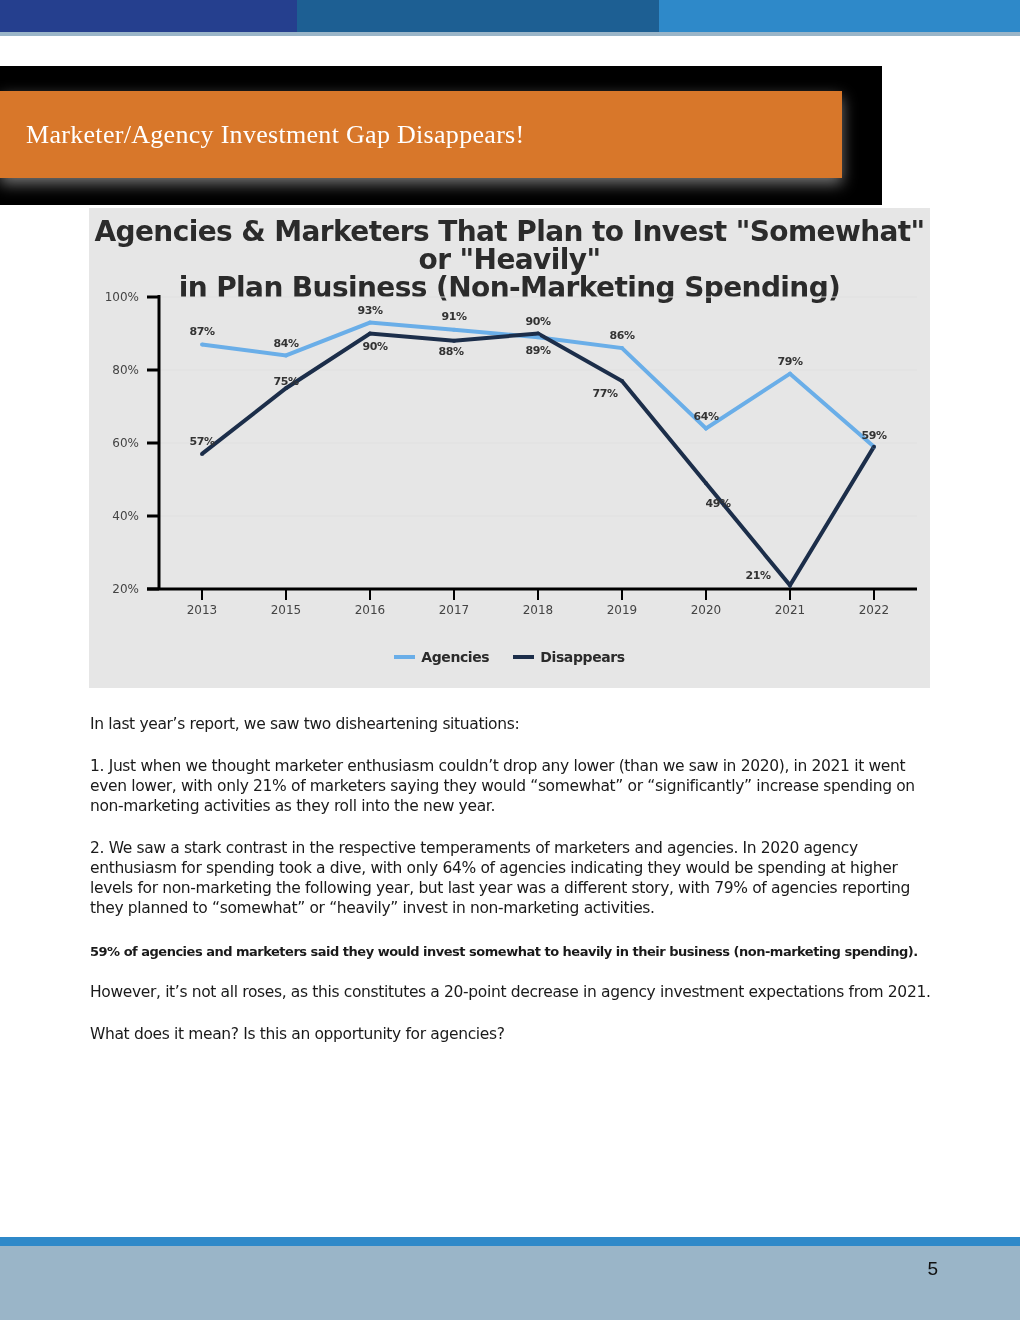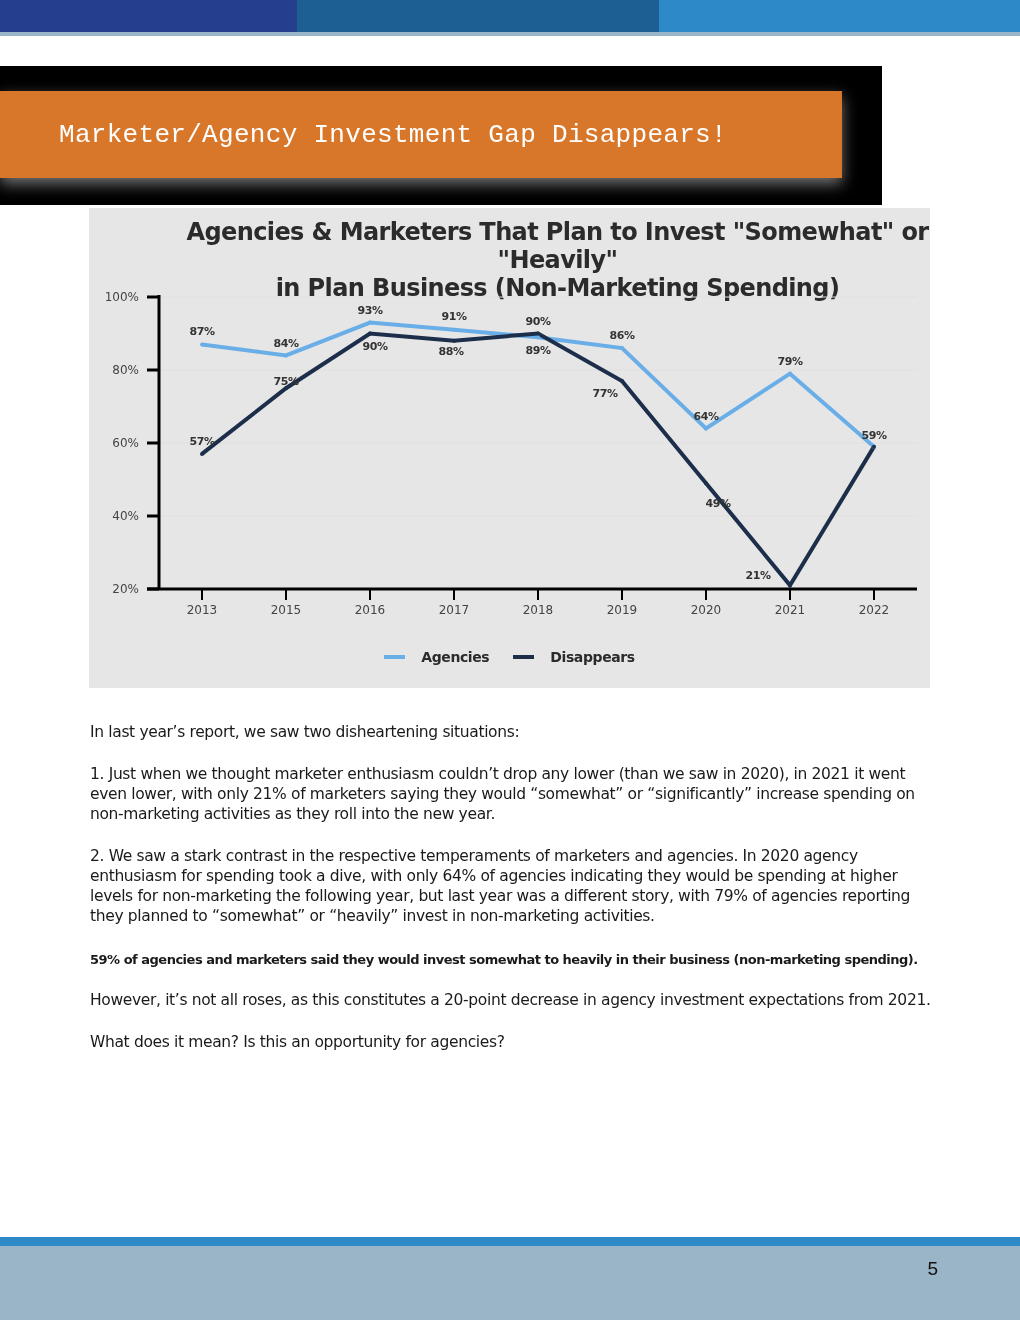--- a/index.html
+++ b/index.html
@@ -13,42 +13,42 @@
   .topbar .seg3 { flex: 1; background: #2e89c9; }
   .topline { position: absolute; left: 0; top: 32px; width: 1020px; height: 4px; background: #9ab5c8; }
 
   .banner-bg { position: absolute; left: 0; top: 66px; width: 882px; height: 139px; background: #000; }
   .banner {
     position: absolute; left: 0; top: 91px; width: 842px; height: 87px; background: #d8772a;
     box-shadow: 0 6px 14px rgba(255,255,255,0.45);
     display: flex; align-items: center;
   }
   .banner-title {
-    margin-left: 59px; color: #ffffff; font-family: Liberation Mono, monospace;
+    margin-left: 26px; color: #ffffff; font-family: Liberation Serif, serif;
     font-size: 26px; letter-spacing: 0.3px;
   }
 
   .chart-box { position: absolute; left: 89px; top: 208px; width: 841px; height: 480px; background: #e6e6e6; }
   .chart-title {
     position: absolute; left: 0; top: 10px; width: 841px; text-align: center;
-    font-family: "DejaVu Sans", sans-serif; font-weight: bold; font-size: 24px; line-height: 28px;
-    color: #2b2b2b; letter-spacing: -0.6px; padding-left: 48px;
+    font-family: "DejaVu Sans", sans-serif; font-weight: bold; font-size: 28px; line-height: 28px;
+    color: #2b2b2b; letter-spacing: -0.6px;
   }
   .chart-title span { display: block; }
   svg#chart { position: absolute; left: 0; top: 0; }
   .tick-label { font-family: "DejaVu Sans", sans-serif; font-size: 12px; fill: #444; }
   .data-label { font-family: "DejaVu Sans", sans-serif; font-size: 11px; font-weight: bold; fill: #333; letter-spacing: -0.5px; }
   .legend { position: absolute; left: 0; top: 441px; width: 841px; display: flex; justify-content: center; gap: 24px;
     font-family: "DejaVu Sans", sans-serif; font-weight: bold; font-size: 14px; color: #2b2b2b; letter-spacing: -0.4px; }
-  .legend-item { display: flex; align-items: center; gap: 16px; }
+  .legend-item { display: flex; align-items: center; gap: 6px; }
   .legend-swatch { width: 21px; height: 4px; display: inline-block; }
 
   .body-text { position: absolute; left: 90px; top: 714px; width: 845px;
     font-family: "DejaVu Sans", sans-serif; font-size: 15.5px; line-height: 20px; color: #1a1a1a; letter-spacing: -0.35px; }
-  .body-text p { margin: 8px 0 22px 0; }
+  .body-text p { margin: 0 0 22px 0; }
   .body-text p.lead { font-size: 13px; line-height: 24px; font-weight: bold; margin: 0 0 18px 0; letter-spacing: -0.5px; }
   .body-text b { font-weight: bold; }
 
   .footline { position: absolute; left: 0; top: 1237px; width: 1020px; height: 9px; background: #2e89c9; }
   .footer { position: absolute; left: 0; top: 1246px; width: 1020px; height: 74px; background: #9ab5c8; }
   .page-num { position: absolute; right: 82px; top: 12px; font-family: "Liberation Sans", sans-serif; font-size: 19px; color: #111; }
 </style>
 </head>
 <body>
 

